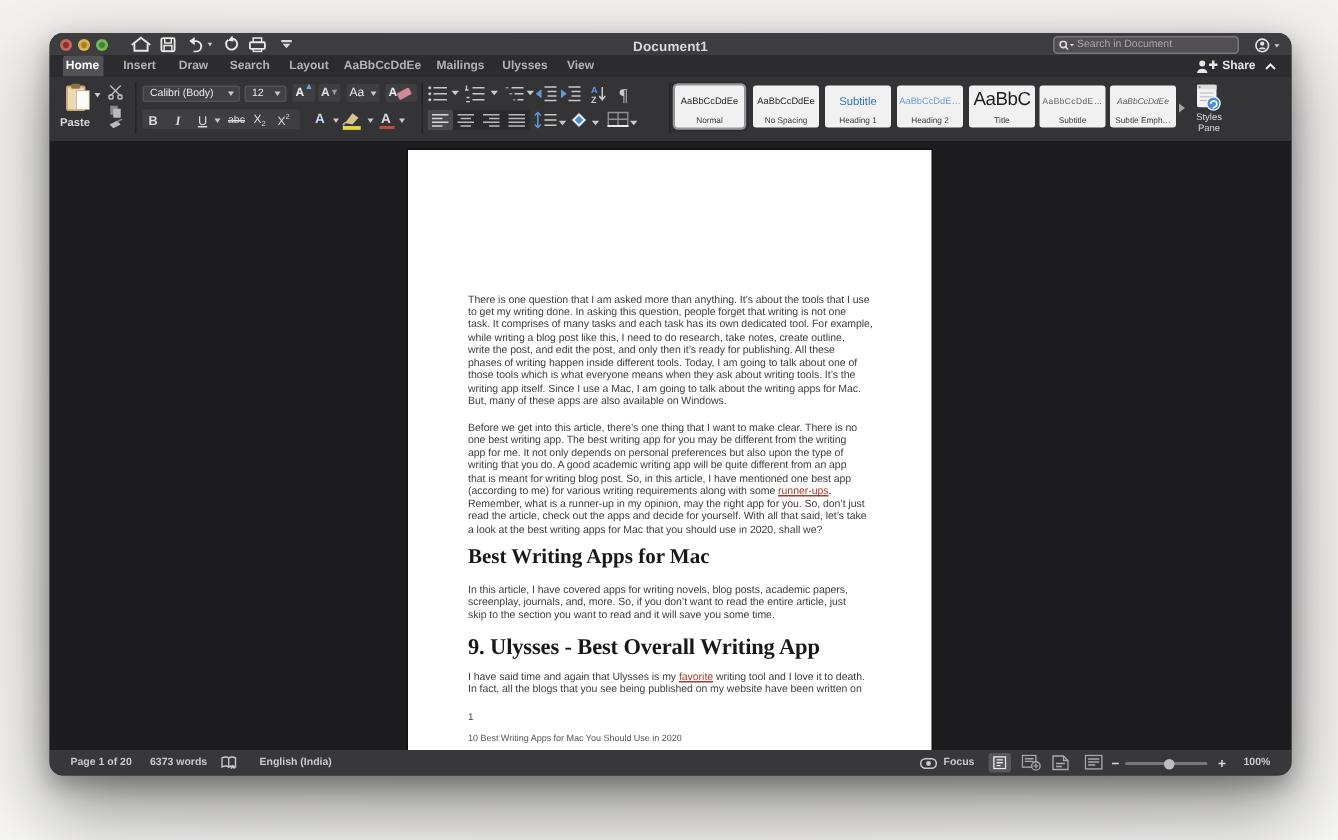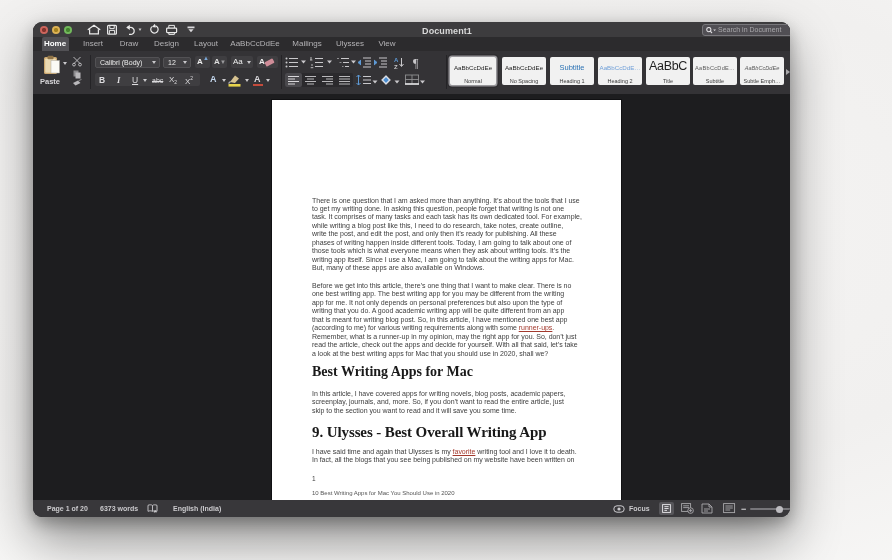--- a/index.html
+++ b/index.html
@@ -1,36 +1,36 @@
 <!DOCTYPE html>
 <html><head><meta charset="utf-8">
 <style>
 html,body{margin:0;padding:0}
 body{width:892px;height:560px;overflow:hidden;background:
  radial-gradient(120% 90% at 50% 40%, #f6f5f4 0%, #f1f0ef 55%, #fbfbfa 100%);
  font-family:"Liberation Sans",sans-serif;}
-#win{position:absolute;left:33px;top:22px;width:757px;height:495px;border-radius:9px;
+#win{position:absolute;left:33px;top:22px;width:828px;height:495px;border-radius:9px;
  background:#1e1e20;overflow:hidden;
  box-shadow:0 22px 50px rgba(0,0,0,.42),0 6px 16px rgba(0,0,0,.28);}
 
 #titlebar{position:absolute;left:0;top:0;width:828px;height:15px;background:#3d3c3e;}
 .tl{position:absolute;top:4px;width:8px;height:8px;border-radius:50%;}
 #tl-r{left:7px;background:radial-gradient(circle at 50% 50%, #83332d 0 30%, #cd655c 45%);}
 #tl-y{left:19px;background:radial-gradient(circle at 50% 50%, #a5821f 0 30%, #ddb254 45%);}
 #tl-g{left:31px;background:radial-gradient(circle at 50% 50%, #44842f 0 30%, #72b95c 45%);}
 #doctitle{position:absolute;left:0;top:3.5px;width:828px;text-align:center;color:#d8d8d8;
  font-size:9px;font-weight:bold;letter-spacing:.1px;}
 #search{position:absolute;left:669px;top:2px;width:122px;height:10px;background:#514f54;
  border:1px solid #78777b;border-radius:3px;color:#a8a7aa;font-size:7px;line-height:10px;}
 #search .mag{position:absolute;left:3px;top:1.5px;}
 #search .ph{position:absolute;left:15px;top:0;}
 
 #tabs{position:absolute;left:0;top:15px;width:828px;height:14px;background:#2c2b2d;}
 .tab{position:absolute;top:0;height:14px;line-height:14px;font-size:8px;color:#b3b2b5;
- transform:translateX(-50%);font-weight:normal;}
+ transform:translateX(-50%);font-weight:bold;}
 #tab-home{position:absolute;left:8.5px;top:0;width:27px;height:14px;background:#525155;
  border-radius:2px 2px 0 0;color:#fff;font-weight:bold;font-size:8px;text-align:center;line-height:14px;}
 #share{position:absolute;right:24px;top:0;height:14px;color:#e8e8e8;font-size:8px;font-weight:bold;line-height:14px;}
 
 #ribbon{position:absolute;left:0;top:29px;width:828px;height:43px;background:#343336;}
 .rsep{position:absolute;top:4px;width:1px;height:34px;background:#242326;}
 .btn{position:absolute;background:#3f3e41;border-radius:2px;}
 .combo{position:absolute;background:#414043;border:1px solid #525154;border-radius:2px;
  color:#ececec;font-size:7px;}
 .tri{position:absolute;width:0;height:0;border-left:2.5px solid transparent;
@@ -88,21 +88,21 @@
       <circle cx="5.5" cy="5.3" r="4.2" stroke="#e3e3e3" stroke-width="1.1"></circle>
       <circle cx="5.5" cy="4.1" r="1.4" fill="#e3e3e3"></circle>
       <path d="M2.8 7.9 A3.4 3.4 0 0 1 8.2 7.9" fill="#e3e3e3"></path>
       <path d="M13.5 4.5 L17 4.5 L15.25 6.6 Z" fill="#cfcfd2"></path>
     </svg>
   </div>
   <div id="tabs">
     <div id="tab-home">Home</div>
     <div class="tab" style="left:60px">Insert</div>
     <div class="tab" style="left:96px">Draw</div>
-    <div class="tab" style="left:133.5px">Design</div>
+    <div class="tab" style="left:133.5px">Search</div>
     <div class="tab" style="left:173px">Layout</div>
     <div class="tab" style="left:222px">AaBbCcDdEe</div>
     <div class="tab" style="left:274px">Mailings</div>
     <div class="tab" style="left:317px">Ulysses</div>
     <div class="tab" style="left:354px">View</div>
     <div id="share">
       <svg style="position:absolute;left:-18px;top:3px" width="15" height="9" viewBox="0 0 15 9" fill="#e8e8e8">
         <circle cx="4.5" cy="2.4" r="2"></circle>
         <path d="M1 8.6 A3.6 3.6 0 0 1 8 8.6 Z"></path>
         <path d="M10.2 3.4 h2 v-2 h1.6 v2 h2 v1.6 h-2 v2 h-1.6 v-2 h-2 Z" transform="translate(-1.2,-1)"></path>

